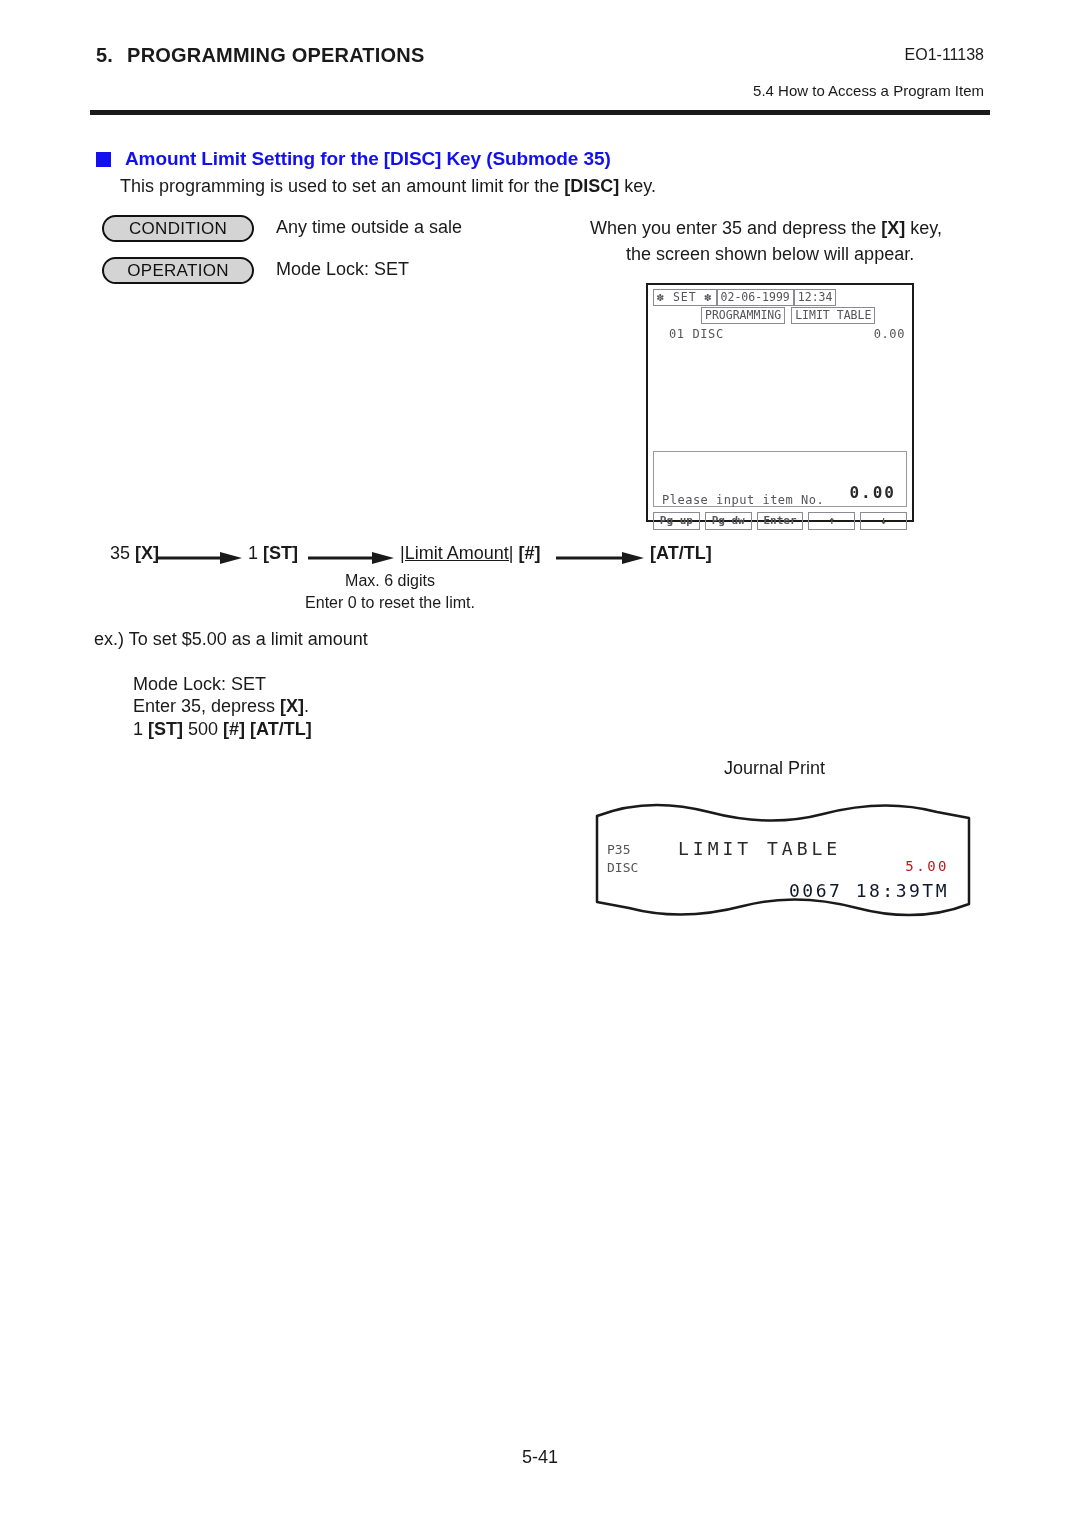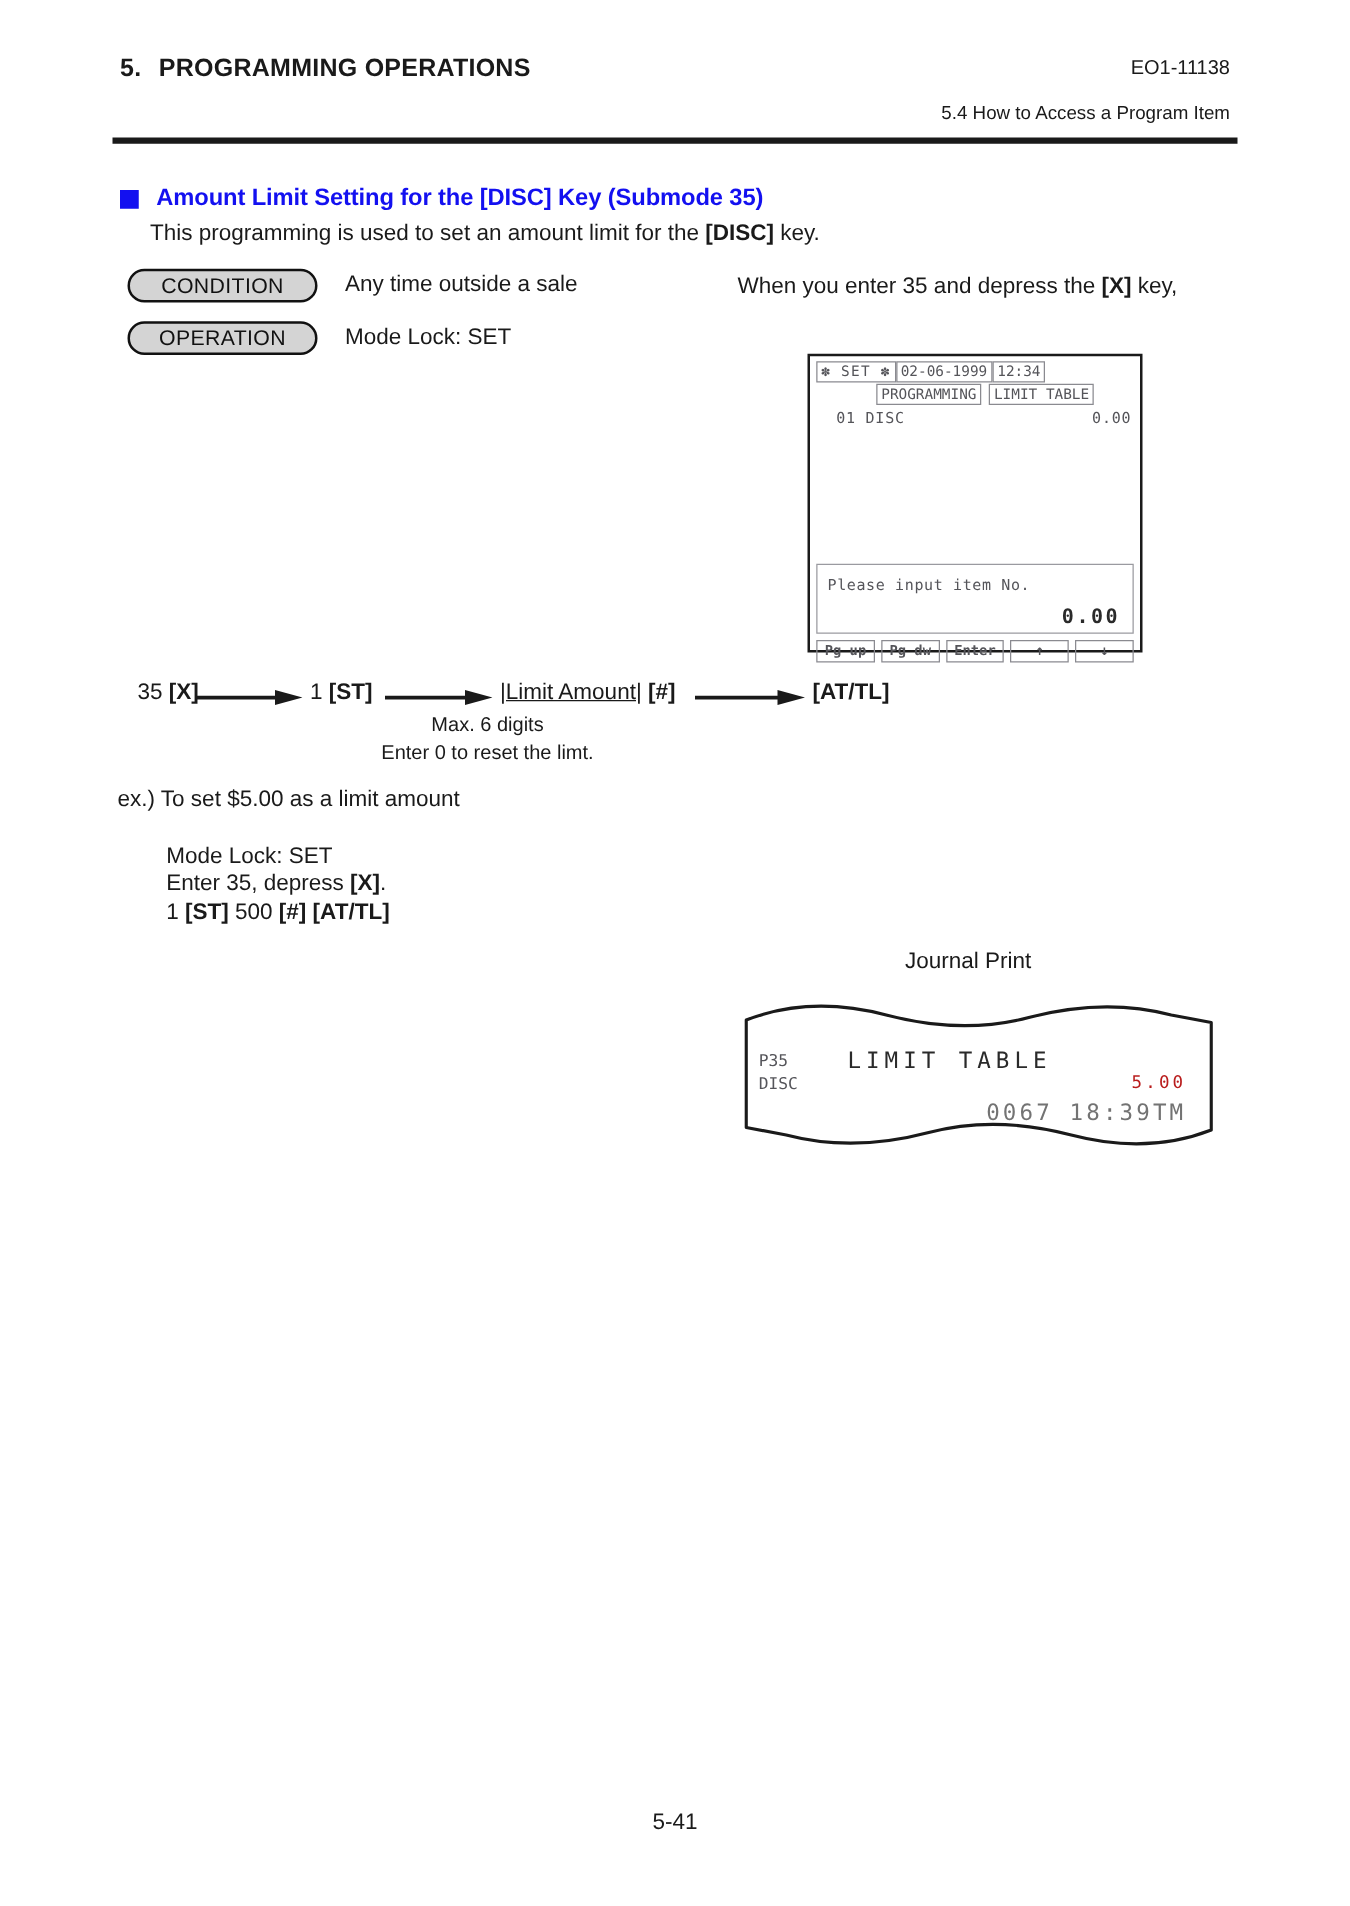--- a/index.html
+++ b/index.html
@@ -96,21 +96,21 @@
   .lcd-item-row {
     display: flex; justify-content: space-between; align-items: center;
     margin-top: 3px; padding: 0 2px 0 16px;
     font-size: 12px; letter-spacing: 0.6px; color: #55555a;
   }
   .lcd-spacer { height: 108px; }
   .lcd-msgbox {
     border: 1px solid #9a9aa0; height: 56px; margin-top: 2px;
     padding: 9px 8px 0 8px; position: relative;
   }
-  .lcd-msg { font-size: 12px; letter-spacing: 0.5px; color: #55555a; }
+  .lcd-msg { font-size: 12px; letter-spacing: 0.5px; color: #55555a; margin-top: 32px; }
   .lcd-amt {
     position: absolute; right: 10px; bottom: 4px;
     font-size: 16px; letter-spacing: 2px; color: #2a2a2a; font-weight: 600;
   }
   .lcd-keys { display: flex; gap: 5px; margin-top: 5px; font-weight: bold; }
   .lcd-key {
     border: 1px solid #8a8a90; flex: 1;
     font-size: 11px; text-align: center; line-height: 14px;
     padding: 1px 0; color: #55555a; white-space: nowrap;
   }
@@ -160,21 +160,21 @@
   .r-title {
     position: absolute; left: 85px; top: 38px;
     font-size: 18px; letter-spacing: 4px; color: #2a2a2a;
   }
   .r-amount {
     position: absolute; right: 24px; top: 58px;
     font-size: 14px; letter-spacing: 2.5px; color: #b91c1c;
   }
   .r-footer {
     position: absolute; right: 24px; top: 80px;
-    font-size: 18px; letter-spacing: 2.5px; color: #737373;
+    font-size: 18px; letter-spacing: 2.5px; color: #0f172a;
   }
 
   
   .note {
     position: absolute; left: 94px; top: 934px; width: 900px;
     font-size: 17px; font-style: italic; white-space: nowrap;
   }
   .note .note-lbl { font-weight: bold; font-style: italic; margin-right: 26px; }
   .note b { font-weight: bold; font-style: italic; }
 
@@ -207,20 +207,21 @@
   </div>
   <div class="pill-desc desc-condition">Any time outside a sale</div>
 
   <div class="pill pill-operation">
     <span>OPERATION</span>
   </div>
   <div class="pill-desc desc-operation">Mode Lock:  SET</div>
 
   <div class="rt-intro">
     <span class="l1"><span>When you enter 35 and depress the </span><b>[X]</b><span> key,</span></span>
+    <span class="l2">the screen shown below will appear.</span>
   </div>
 
   <div class="lcd">
     <div class="lcd-row1">
       <span class="lcd-cell mode">
         <span>✽</span>
         <span>SET</span>
         <span>✽</span>
       </span>
       <span class="lcd-cell">02-06-1999</span>

